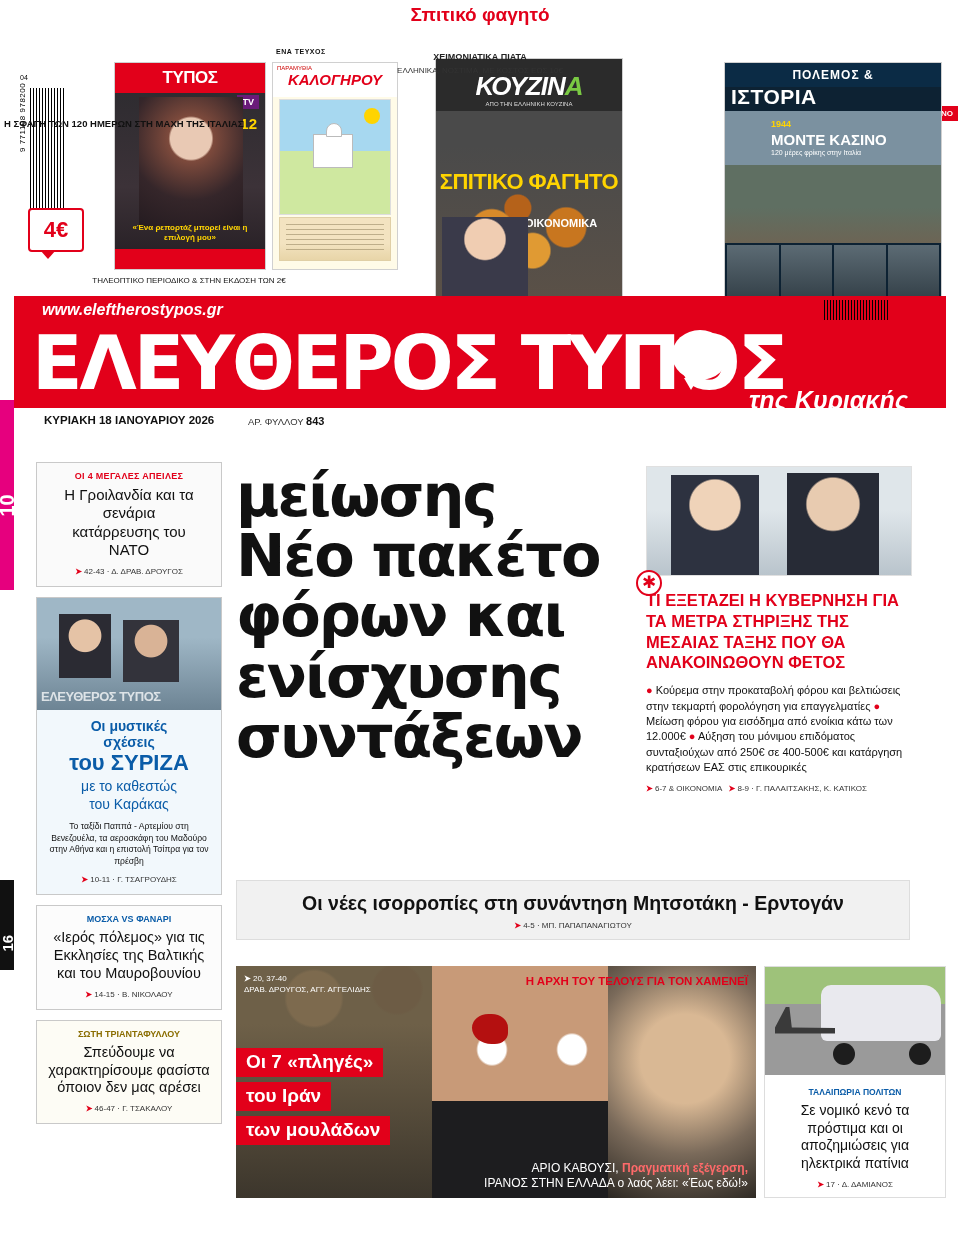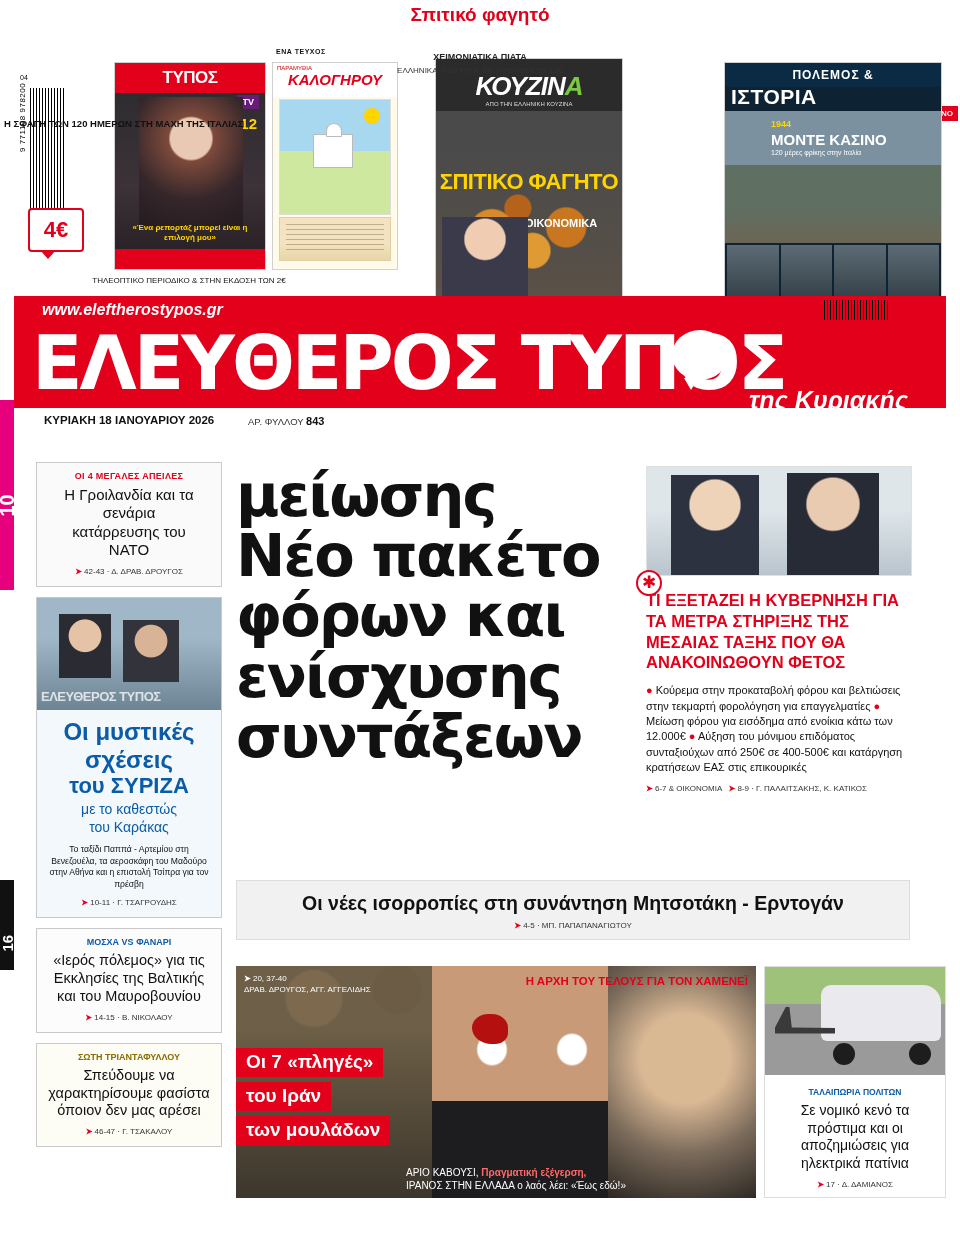--- a/index.html
+++ b/index.html
@@ -146,21 +146,21 @@
 
   .box-syriza { position:relative; margin-top:10px; border:1px solid #c9c9c9; background:#f2f8fc; }
   .box-syriza .photo { height:112px; background:linear-gradient(180deg,#9fb7c6 0 35%, #6d8494 100%); position:relative; overflow:hidden; }
   .box-syriza .photo .h1 { position:absolute; left:22px; top:16px; width:52px; height:64px;
     background:radial-gradient(circle at 50% 34%, #e5c3a6 0 32%, #2b2b33 34% 100%); }
   .box-syriza .photo .h2 { position:absolute; left:86px; top:22px; width:56px; height:62px;
     background:radial-gradient(circle at 50% 34%, #d9b396 0 32%, #33333b 34% 100%); }
   .box-syriza .photo .wm { position:absolute; left:4px; bottom:6px; color:rgba(255,255,255,.75);
     font-weight:bold; font-size:13px; letter-spacing:-0.5px; }
   .box-syriza .body { padding:8px 10px 10px; text-align:center; }
-  .box-syriza .t1 { color:#0a5ca8; font-weight:bold; font-size:24px; line-height:1.15;text-align:center; }
+  .box-syriza .t1 { color:#0a5ca8; font-weight:bold; font-size:14px; line-height:1.15;text-align:center; }
   .box-syriza .t2 { color:#0a5ca8; font-weight:bold; font-size:22px; line-height:1.15; }
   .box-syriza .t3 { color:#0a5ca8; font-size:14px; line-height:1.2; margin-top:2px; }
   .box-syriza .sum { margin-top:8px; font-size:8.6px; line-height:1.35; color:#111; text-align:center; }
   .box-syriza .ref { margin-top:7px; font-size:8px; color:#333; }
   .box-syriza .ref .arrow { color:#e2001a; font-weight:bold; }
 
   .box-moska { margin-top:10px; border:1px solid #c9c9c9; background:#fcfcfc; padding:8px 10px 10px; text-align:center; }
   .box-moska .kicker { color:#0a5ca8; font-size:9px; font-weight:bold; }
   .box-moska .head { margin-top:5px; font-size:14.5px; line-height:1.24; color:#111; }
   .box-moska .ref { margin-top:7px; font-size:8px; color:#333; }
@@ -217,21 +217,21 @@
     background:radial-gradient(circle at 52% 40%, #d9b894 0 28%, #7a6a5a 60%, #2b2722 100%); }
   .iran .ref { position:absolute; left:8px; top:8px; color:#fff; font-size:8px; line-height:1.35; }
   .iran .ref .arrow { color:#fff; font-weight:bold; }
   .iran .toprightred { position:absolute; right:8px; top:8px; color:#e2001a; font-weight:bold; font-size:11.5px;
     text-align:right; line-height:1.3; }
   .iran .band { position:absolute; left:0; background:#e2001a; color:#fff; font-weight:bold; font-size:19px;
     padding:3px 10px 4px; }
   .iran .band.b1 { top:82px; }
   .iran .band.b2 { top:116px; }
   .iran .band.b3 { top:150px; }
-  .iran .cap { position:absolute; left:170px; bottom:6px; right:0; color:#fff; font-size:10px; line-height:1.3; }
+  .iran .cap { position:absolute; left:170px; bottom:6px; right:8px; color:#fff; font-size:12px; line-height:1.3;text-align:right; }
   .iran .cap .red { color:#ff6a6a; font-weight:bold; }
 
   .scooter { position:absolute; left:764px; top:966px; width:182px; height:232px; border:1px solid #ddd; background:#fff; }
   .scooter .photo { position:absolute; left:0; top:0; width:100%; height:108px;
     background:linear-gradient(180deg,#9ec27a 0 34%, #9a9a9a 34% 100%); }
   .scooter .photo .car { position:absolute; right:4px; top:18px; width:120px; height:56px; background:#e9e9ee; border-radius:10px 18px 6px 6px; }
   .scooter .photo .wheel { position:absolute; width:22px; height:22px; background:#1d1d1d; border-radius:50%; bottom:10px; }
   .scooter .photo .wheel.w1 { right:90px; } .scooter .photo .wheel.w2 { right:14px; }
   .scooter .photo .sc { position:absolute; left:10px; top:40px; width:60px; height:34px; background:#3a3a3a;
     clip-path:polygon(0 60%,18% 0,24% 0,28% 60%,100% 62%,100% 78%,0 78%); }

